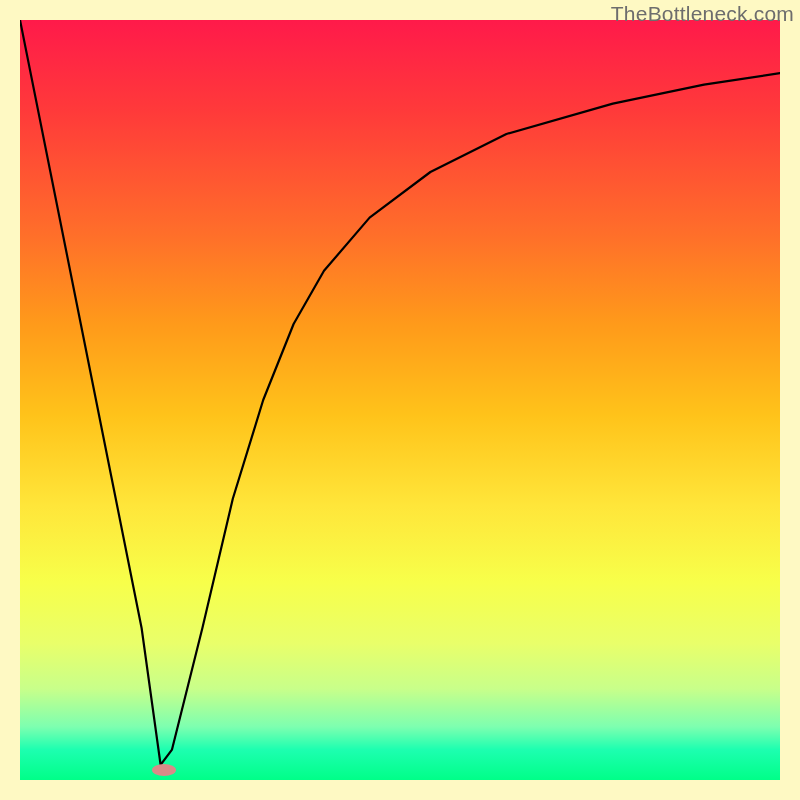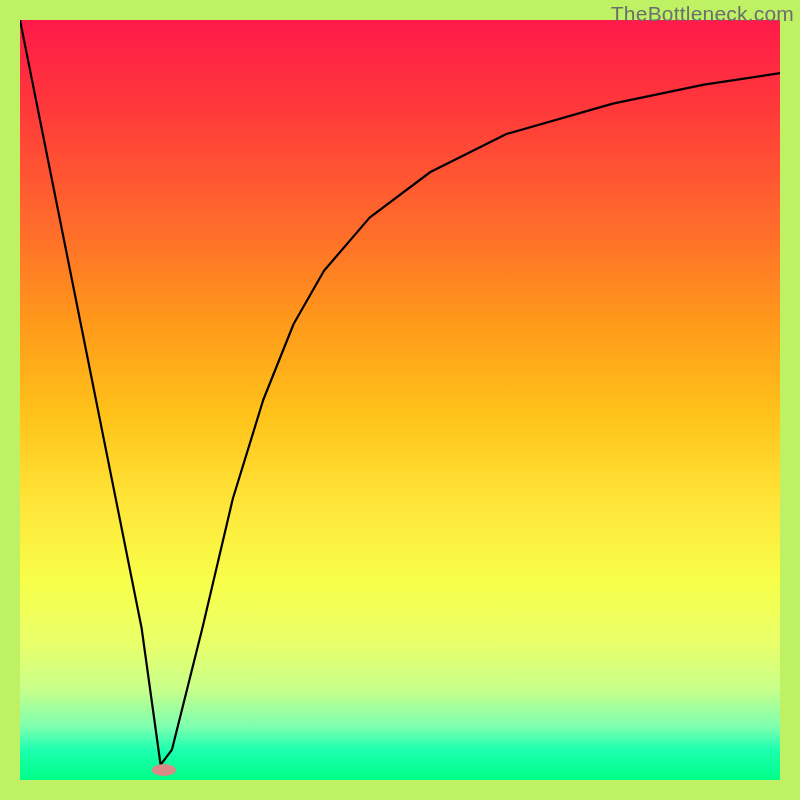--- a/index.html
+++ b/index.html
@@ -7,21 +7,21 @@
     width: 800px;
     height: 800px;
     background: #000;
     position: relative;
     font-family: Arial, Helvetica, sans-serif;
     overflow: hidden;
   }
   .frame {
     position: absolute;
     inset: 0;
-    background: #bef264;
+    background: #fef9c3;
     padding-left: 32px;
   }
   .plot {
     position: absolute;
     left: 20px;
     top: 20px;
     width: 760px;
     height: 760px;
     background: linear-gradient(
       to bottom,

